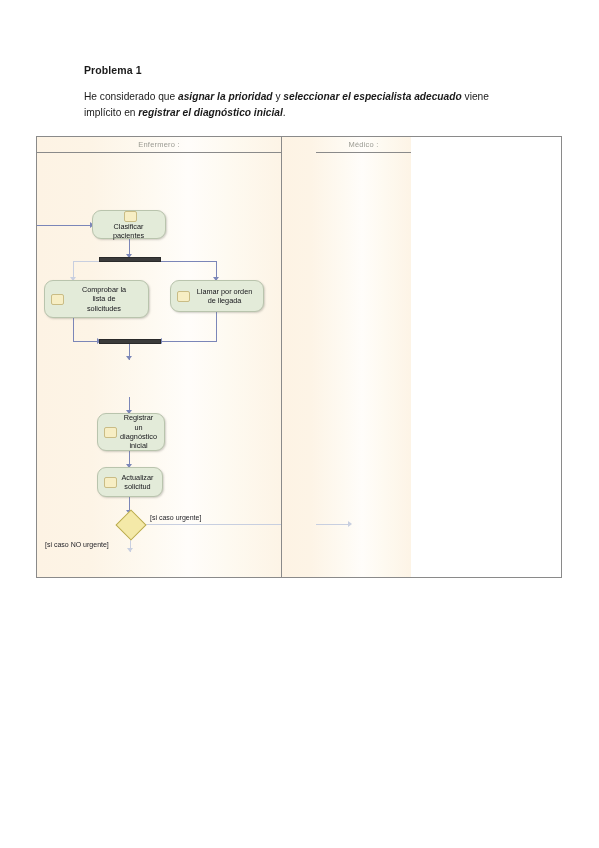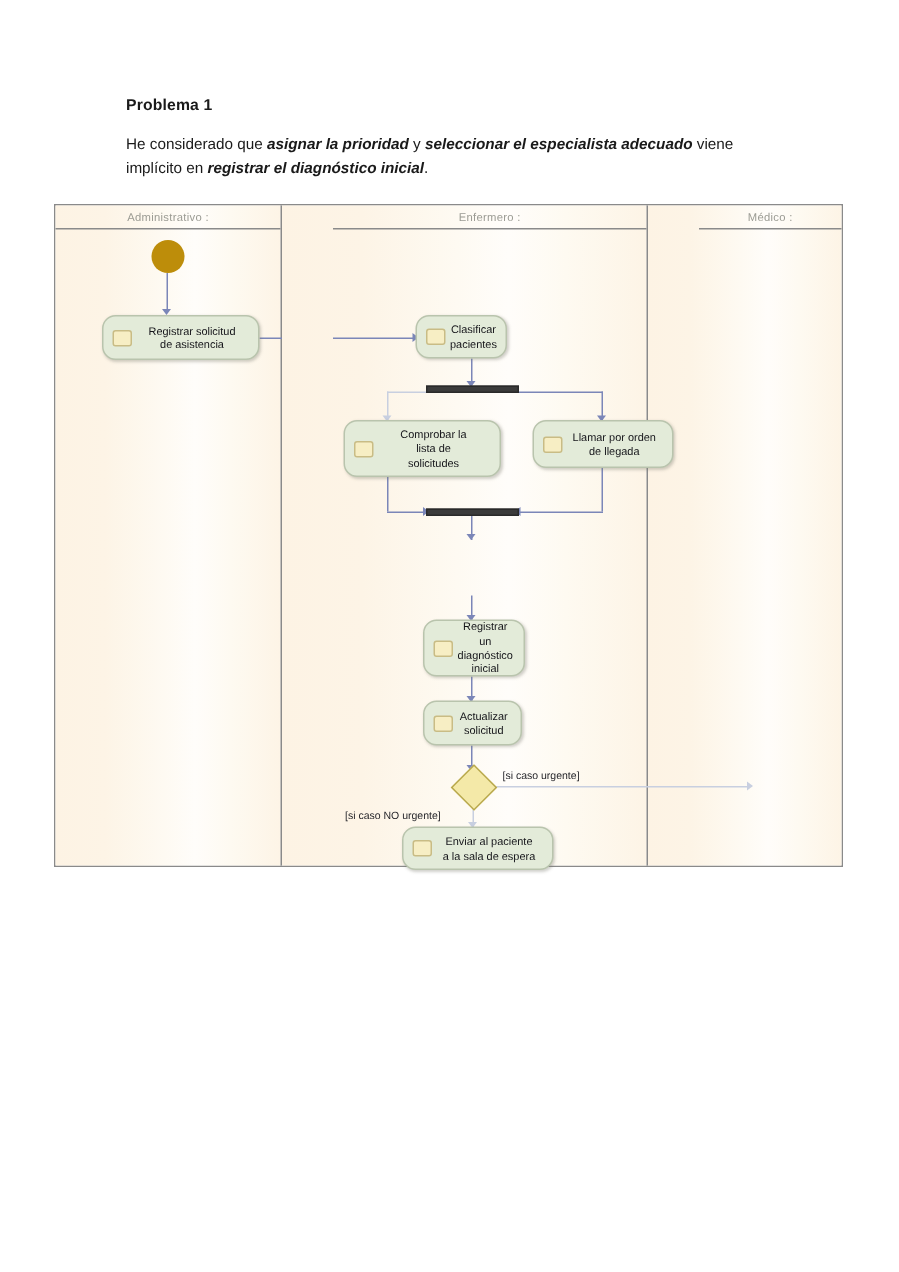--- a/index.html
+++ b/index.html
@@ -174,46 +174,29 @@
 <body>
 
 <div class="doc-text">
   <p class="doc-title">Problema 1</p>
   <p class="doc-para"><span>He considerado que </span><i>asignar la prioridad</i><span> y </span><i>seleccionar el especialista adecuado</i><span> viene implícito en </span><i>registrar el diagnóstico inicial</i><span>.</span></p>
 </div>
 
 <div class="diagram">
   <div class="lanes">
 
-    <div class="lane" style="width:150px">
-      <div class="lane-header">Administrativo :</div>
-      <div class="lane-body">
-
-        <div class="start-node" style="left:64px; top:7px;"></div>
-        <div class="conn v" style="left:74px; top:29px; height:26px;"></div>
-        <div class="arrow-down" style="left:71px; top:53px;"></div>
-
-        <div class="node" style="left:31px; top:57px; width:105px; height:30px;">
-          <span class="node-icon"></span>
-          <span class="node-label">Registrar solicitud
-de asistencia</span>
-        </div>
-
-        <div class="conn h" style="left:136px; top:72px; width:15px;"></div>
-      </div>
-    </div>
 
     <div class="lane" style="width:244px">
       <div class="lane-header">Enfermero :</div>
       <div class="lane-body">
 
         <div class="conn h" style="left:0px; top:72px; width:55px;"></div>
         <div class="arrow-right" style="left:53px; top:69px;"></div>
 
-        <div class="node" style="left:55px; top:57px; width:61px; height:29px;">
+        <div class="node" style="left:55px; top:57px; width:74px; height:29px;flex-direction:column;">
           <span class="node-icon"></span>
           <span class="node-label">Clasificar
 pacientes</span>
         </div>
 
         <div class="conn v" style="left:92px; top:86px; height:18px;"></div>
         <div class="arrow-down" style="left:89px; top:101px;"></div>
 
         <div class="bar" style="left:62px; top:104px; width:62px;"></div>
 
@@ -277,25 +260,20 @@
         <div class="diamond" style="left:83px; top:361px;"></div>
 
         <span class="guard" style="left:113px; top:361px;">[si caso urgente]</span>
         <span class="guard" style="left:8px; top:388px;">[si caso NO urgente]</span>
 
         <div class="conn h faint" style="left:104px; top:371px; width:140px;"></div>
 
         <div class="conn v faint" style="left:93px; top:382px; height:17px;"></div>
         <div class="arrow-down" style="left:90px; top:395px; border-top-color:#c8cfe0;"></div>
 
-        <div class="node" style="left:46px; top:398px; width:101px; height:29px;">
-          <span class="node-icon"></span>
-          <span class="node-label">Enviar al paciente
-a la sala de espera</span>
-        </div>
       </div>
     </div>
 
     <div class="lane" style="width:130px">
       <div class="lane-header">Médico :</div>
       <div class="lane-body">
 
         <div class="conn h faint" style="left:0px; top:371px; width:34px;"></div>
         <div class="arrow-right" style="left:32px; top:368px; border-left-color:#c8cfe0;"></div>
 

